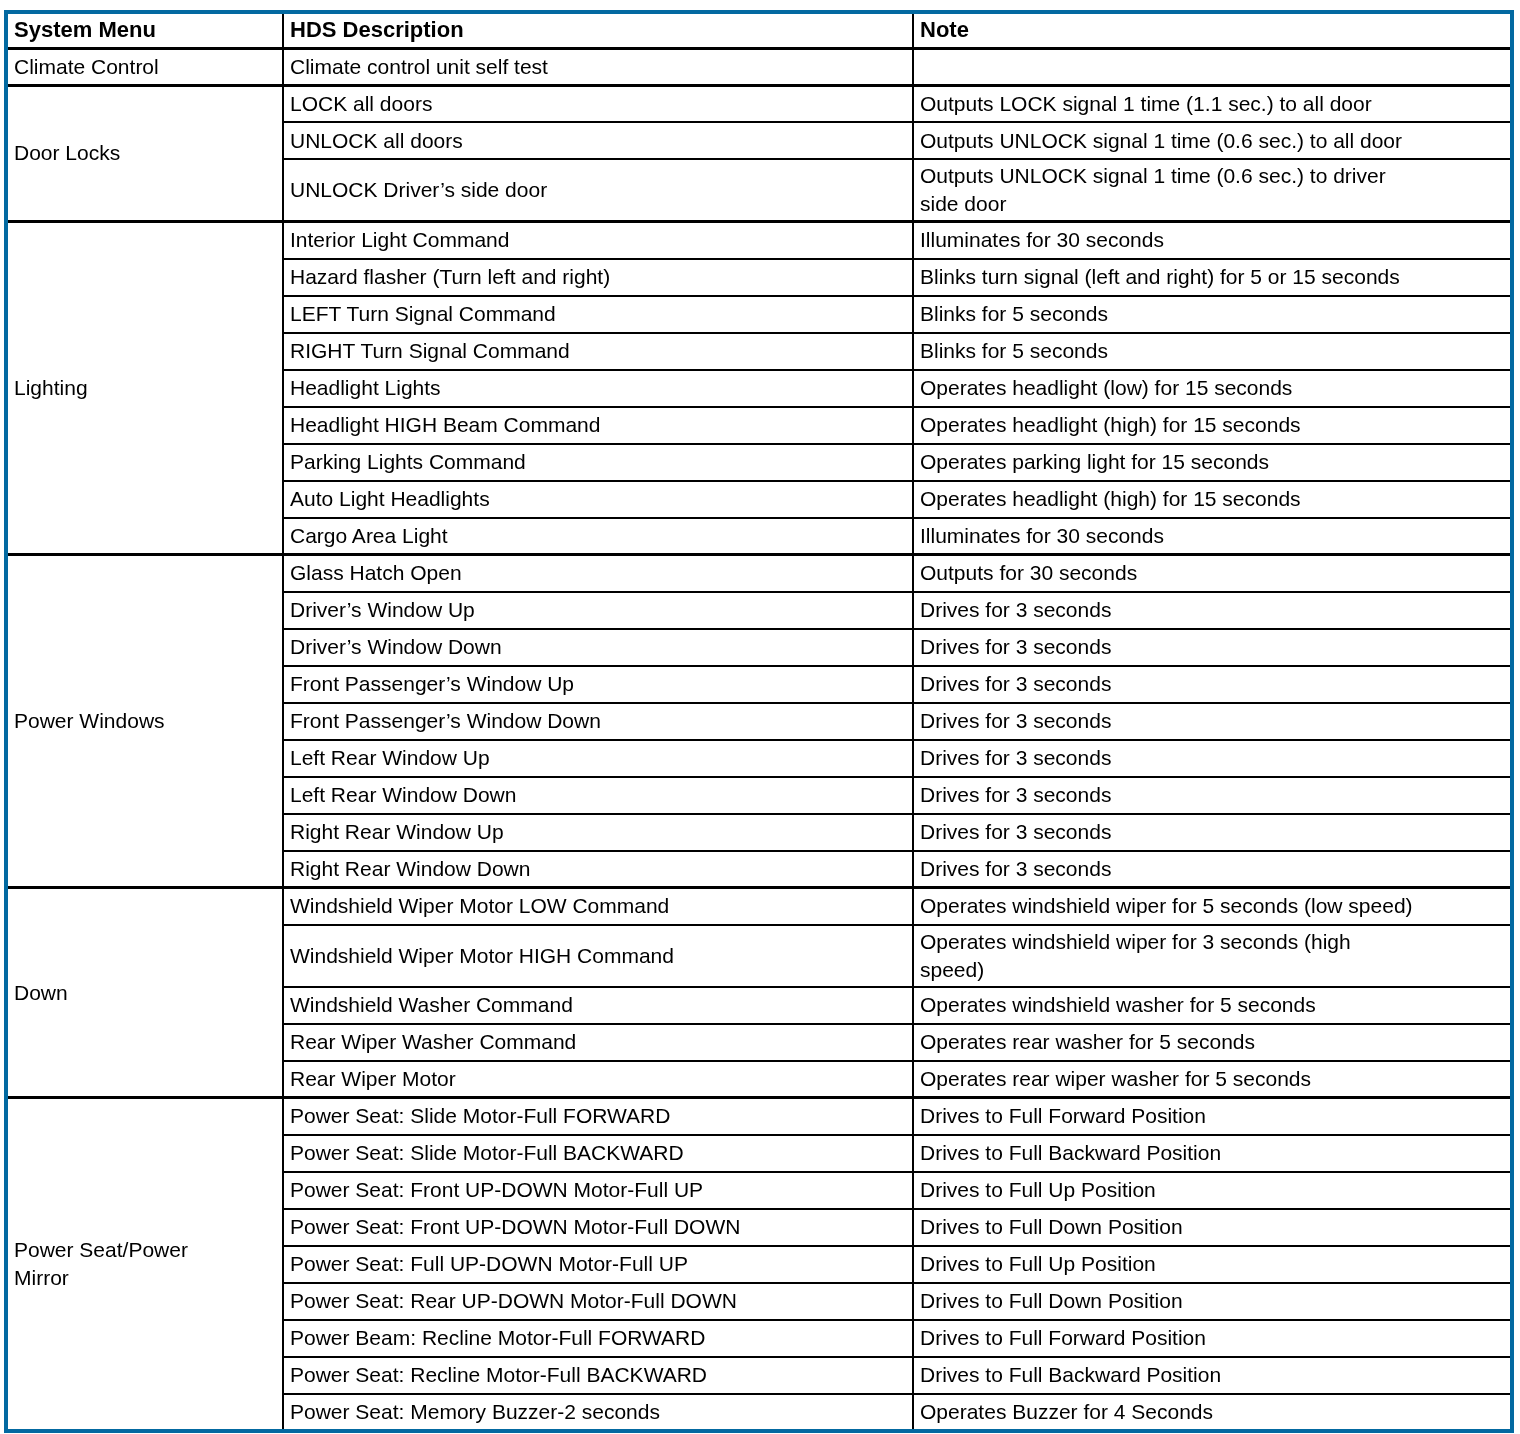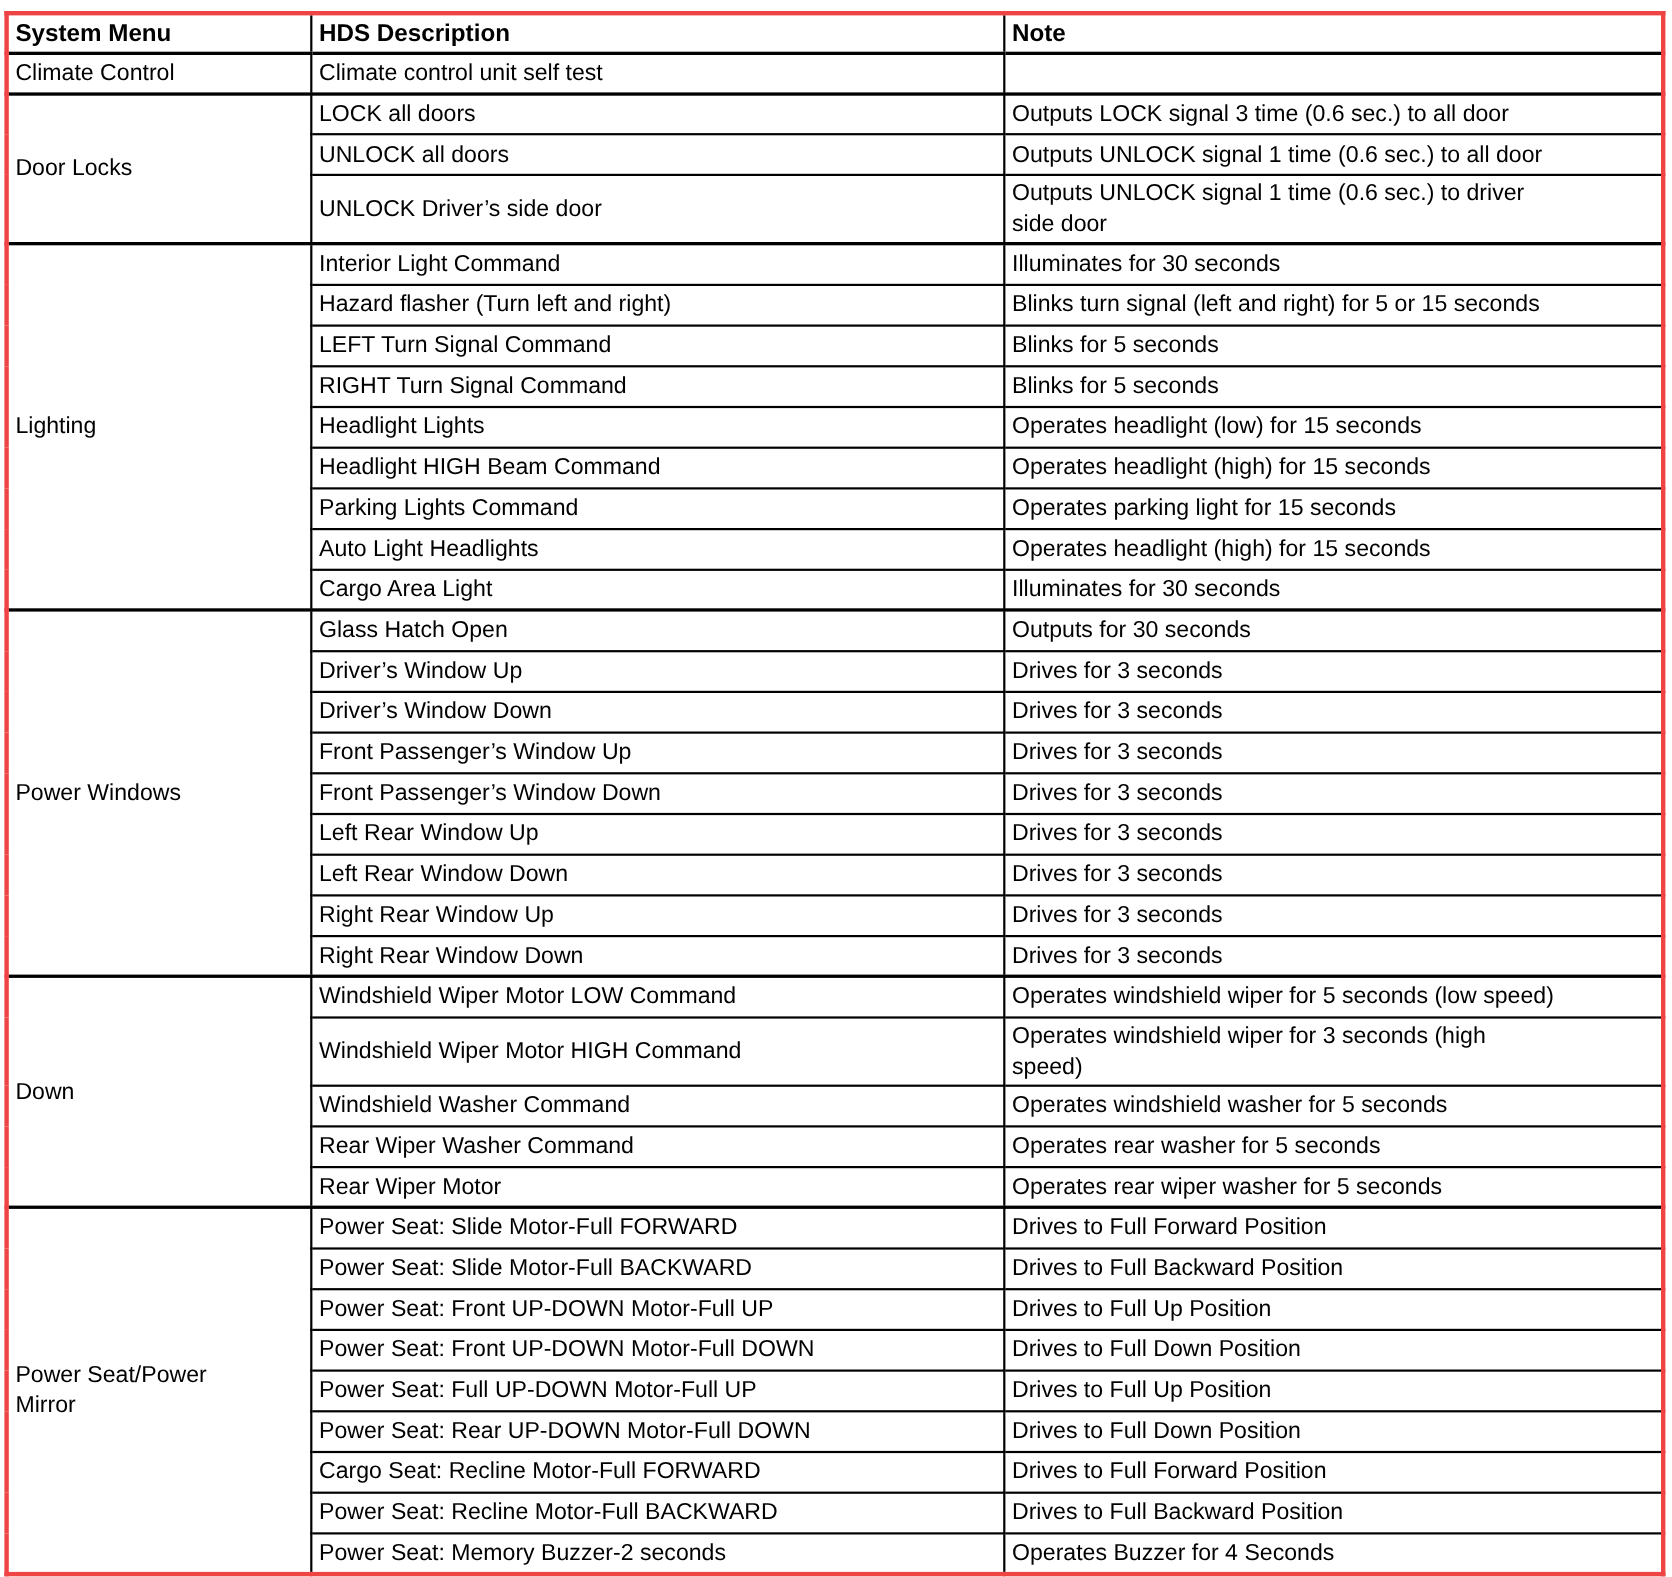--- a/index.html
+++ b/index.html
@@ -11,21 +11,21 @@
     font-family: "Liberation Sans", sans-serif;
   }
   .page {
     width: 1520px;
     padding: 10px 5px 4px 4px;
   }
   table.hds-table {
     border-collapse: collapse;
     table-layout: fixed;
     width: 1506px;
-    border: 4px solid #ef4444;
+    border: 4px solid #0369a1;
     background: #fff;
   }
   col.c-menu { width: 277px; }
   col.c-desc { width: 630px; }
   col.c-note { width: 599px; }
   th, td {
     border: 2px solid #000;
     padding: 2px 4px 2px 6px;
     font-size: 21px;
     line-height: 28px;
@@ -65,21 +65,21 @@
         <tr>
           <td class="menu-cell" rowspan="1">Climate Control</td>
           <td class="desc-cell">Climate control unit self test</td>
           <td class="note-cell"></td>
         </tr>
       </tbody>
       <tbody>
         <tr>
           <td class="menu-cell" rowspan="3">Door Locks</td>
           <td class="desc-cell">LOCK all doors</td>
-          <td class="note-cell">Outputs LOCK signal 3 time (0.6 sec.) to all door</td>
+          <td class="note-cell">Outputs LOCK signal 1 time (1.1 sec.) to all door</td>
         </tr>
         <tr>
           <td class="desc-cell">UNLOCK all doors</td>
           <td class="note-cell">Outputs UNLOCK signal 1 time (0.6 sec.) to all door</td>
         </tr>
         <tr>
           <td class="desc-cell">UNLOCK Driver’s side door</td>
           <td class="note-cell">Outputs UNLOCK signal 1 time (0.6 sec.) to driver
 side door</td>
         </tr>
@@ -207,21 +207,21 @@
         </tr>
         <tr>
           <td class="desc-cell">Power Seat: Full UP-DOWN Motor-Full UP</td>
           <td class="note-cell">Drives to Full Up Position</td>
         </tr>
         <tr>
           <td class="desc-cell">Power Seat: Rear UP-DOWN Motor-Full DOWN</td>
           <td class="note-cell">Drives to Full Down Position</td>
         </tr>
         <tr>
-          <td class="desc-cell">Cargo Seat: Recline Motor-Full FORWARD</td>
+          <td class="desc-cell">Power Beam: Recline Motor-Full FORWARD</td>
           <td class="note-cell">Drives to Full Forward Position</td>
         </tr>
         <tr>
           <td class="desc-cell">Power Seat: Recline Motor-Full BACKWARD</td>
           <td class="note-cell">Drives to Full Backward Position</td>
         </tr>
         <tr>
           <td class="desc-cell">Power Seat: Memory Buzzer-2 seconds</td>
           <td class="note-cell">Operates Buzzer for 4 Seconds</td>
         </tr>

